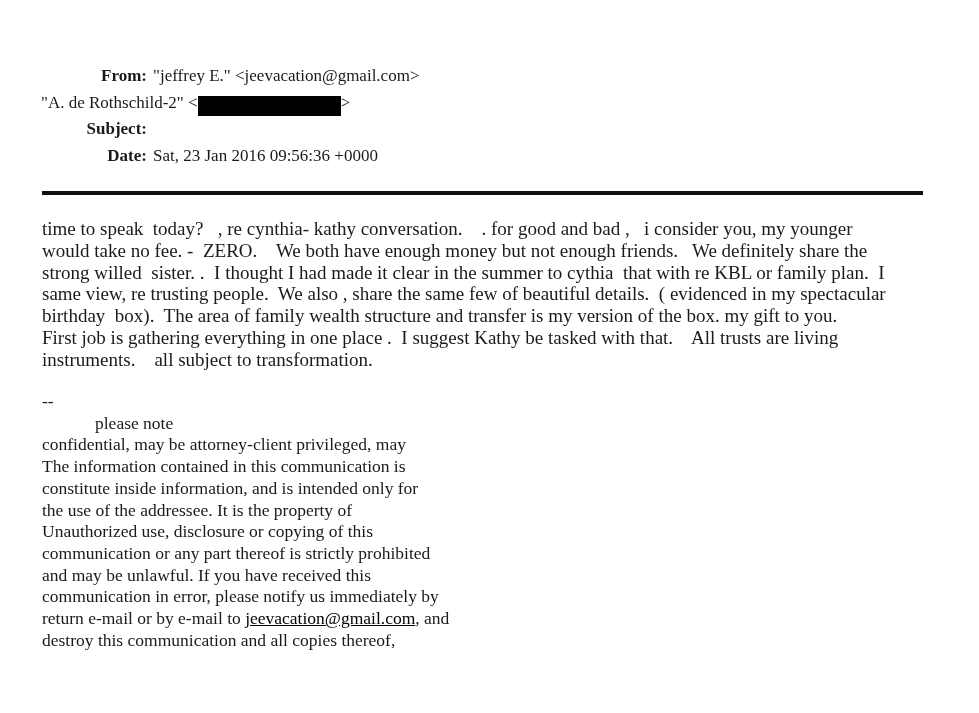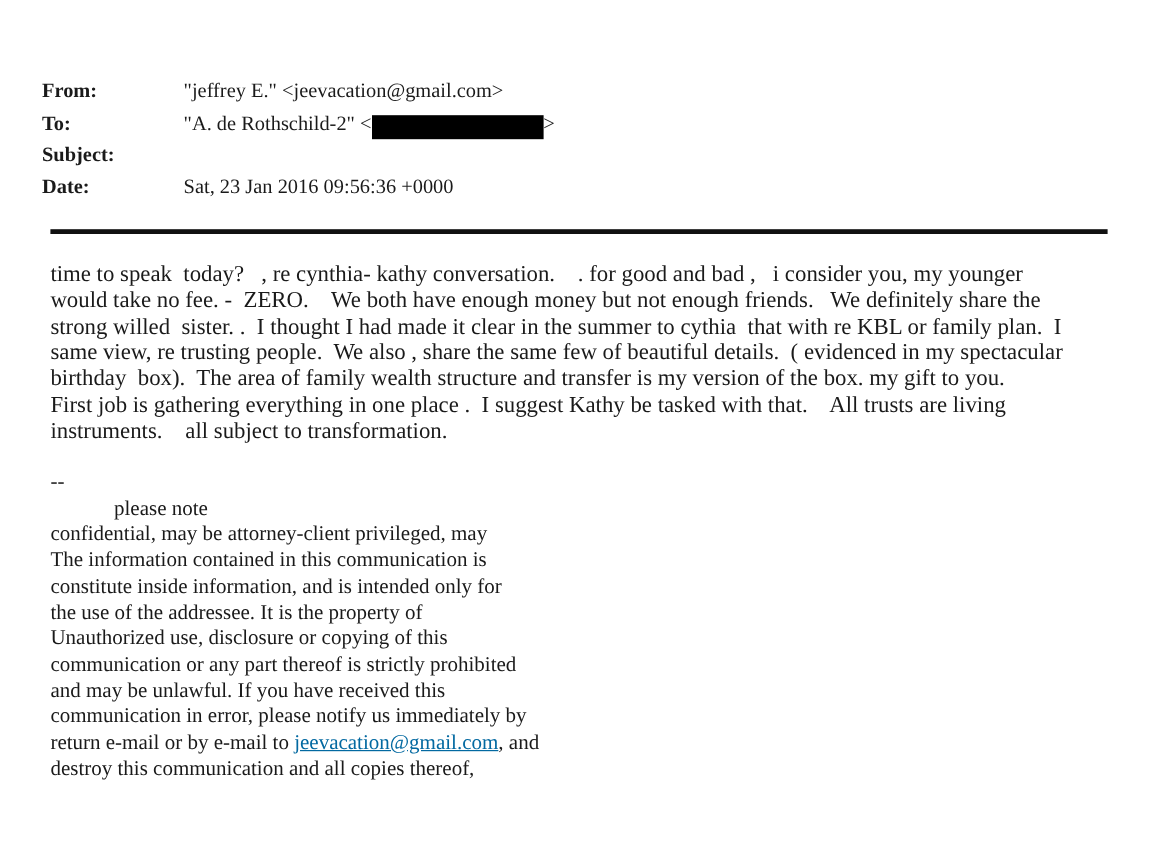--- a/index.html
+++ b/index.html
@@ -28,20 +28,21 @@
     left: 35px;
     font-size: 17px;
     line-height: 26.5px;
   }
   .hdr-row {
     display: flex;
     align-items: baseline;
   }
   .hdr-label {
     width: 112px;
+    text-align: right;
     font-weight: bold;
     white-space: pre;
     flex: 0 0 auto;
   }
   .hdr-value {
     padding-left: 6px;
     white-space: pre;
   }
   .redaction-box {
     display: inline-block;
@@ -84,37 +85,36 @@
     font-size: 17.5px;
     line-height: 21.7px;
   }
   .sig-line {
     white-space: pre-wrap;
   }
   .sig-note {
     padding-left: 53px;
   }
   a.mail-link {
-    color: #0369a1;
+    color: #000000;
     text-decoration: underline;
     cursor: pointer;
   }
 </style>
 </head>
 <body>
 
 <div class="page">
 
   <div class="mail-headers">
     <div class="hdr-row">
       <span class="hdr-label">From:</span>
       <span class="hdr-value">"jeffrey E." &lt;jeevacation@gmail.com&gt;</span>
     </div>
     <div class="hdr-row">
-      <span class="hdr-label">To:</span>
       <span class="hdr-value"><span>"A. de Rothschild-2" &lt;</span><span class="redaction-box"></span><span>&gt;</span></span>
     </div>
     <div class="hdr-row">
       <span class="hdr-label">Subject:</span>
       <span class="hdr-value"></span>
     </div>
     <div class="hdr-row">
       <span class="hdr-label">Date:</span>
       <span class="hdr-value">Sat, 23 Jan 2016 09:56:36 +0000</span>
     </div>

